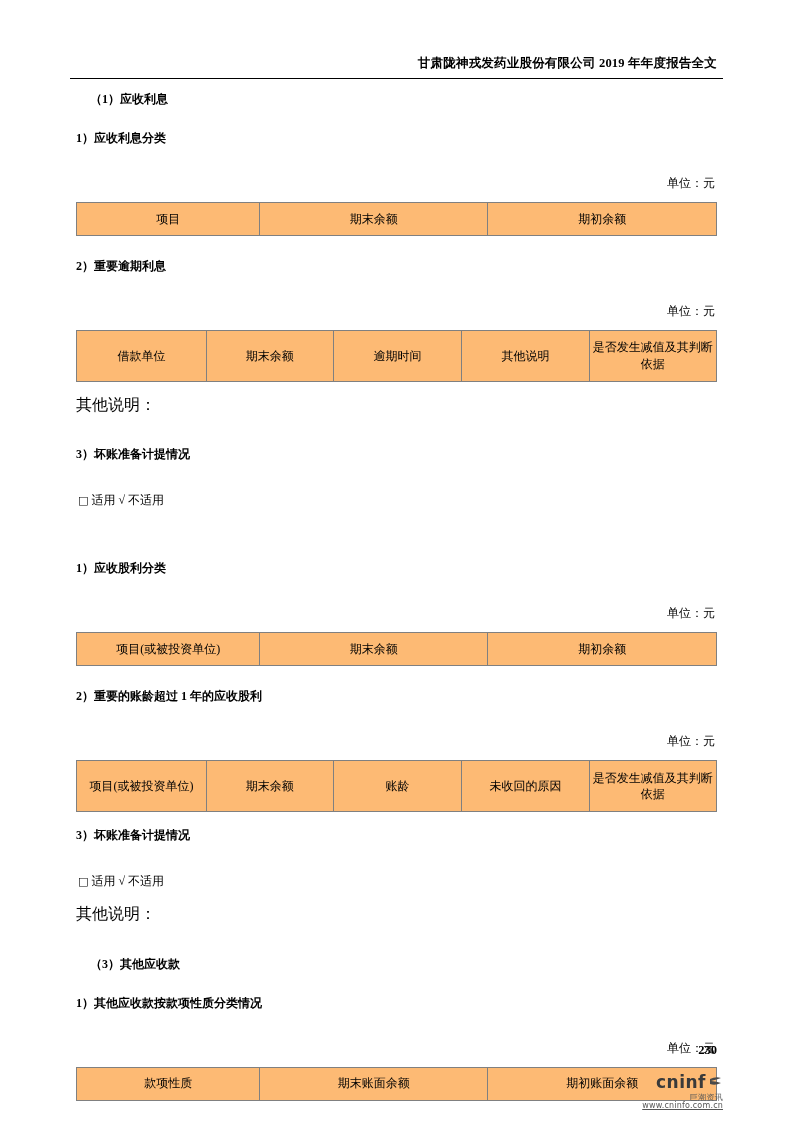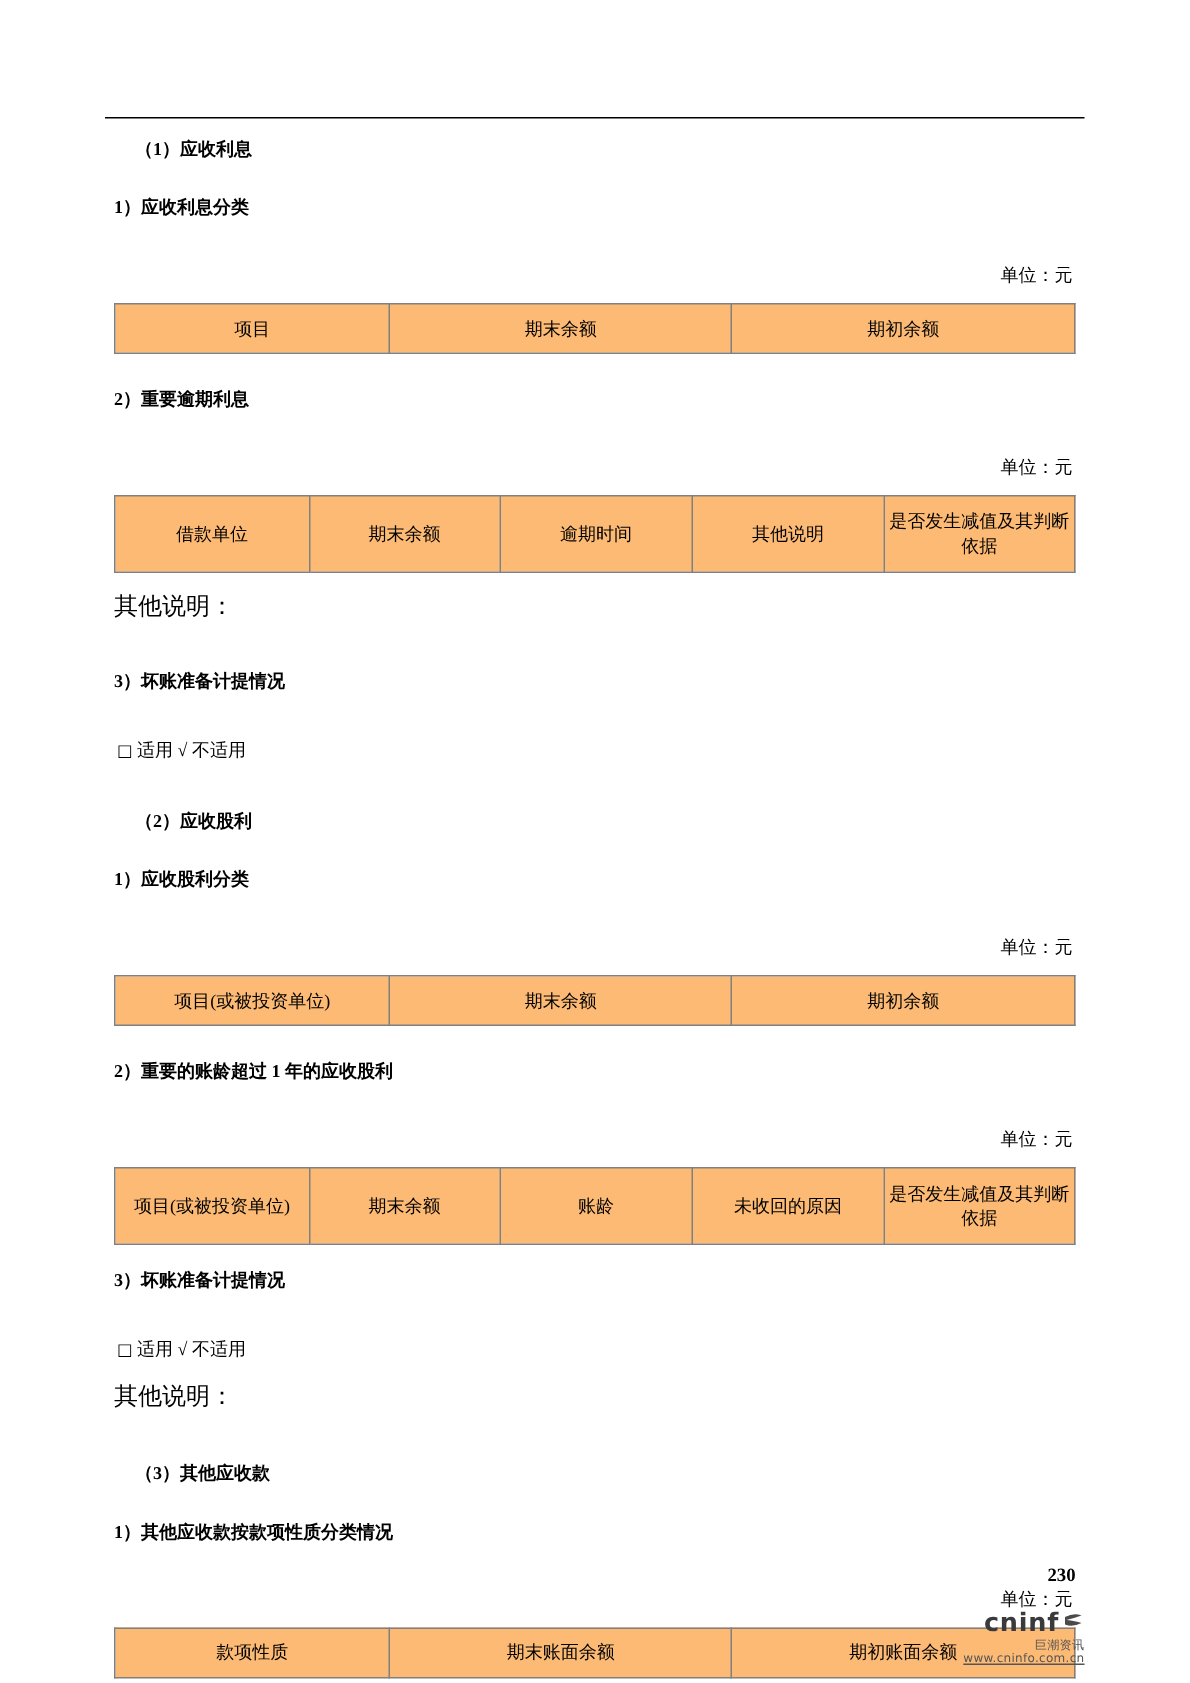--- a/index.html
+++ b/index.html
@@ -138,20 +138,21 @@
     color: #555;
     letter-spacing: 0.2px;
     text-decoration: underline;
   }
 </style>
 </head>
 <body>
 
 <div class="page">
 
+  <div class="header">甘肃陇神戎发药业股份有限公司 2019 年年度报告全文</div>
   <div class="header-rule"></div>
 
   <div class="content">
 
     <p class="h-bold indent-1">（1）应收利息</p>
     <div class="gap-a"></div>
     <p class="h-bold">1）应收利息分类</p>
     <div class="gap-d"></div>
     <p class="unit-line">单位：元</p>
     <div class="gap-c"></div>
@@ -183,21 +184,20 @@
       </table>
     <div class="gap-c"></div>
     <p class="note">其他说明：</p>
 
     <div class="gap-d"></div>
     <p class="h-bold">3）坏账准备计提情况</p>
     <div class="gap-d"></div>
     <p class="applic"><span class="box">□</span> <span>适用 √ 不适用</span></p>
 
     <div class="gap-d"></div>
-    <p class="h-bold indent-1">（2）应收股利</p>
     <div class="gap-a"></div>
     <p class="h-bold">1）应收股利分类</p>
     <div class="gap-d"></div>
     <p class="unit-line">单位：元</p>
     <div class="gap-c"></div>
     <table class="doc-table t-row3">
       <tbody>
           <tr>
         <th style="width:28.5%">项目(或被投资单位)</th>
         <th style="width:35.7%">期末余额</th>

